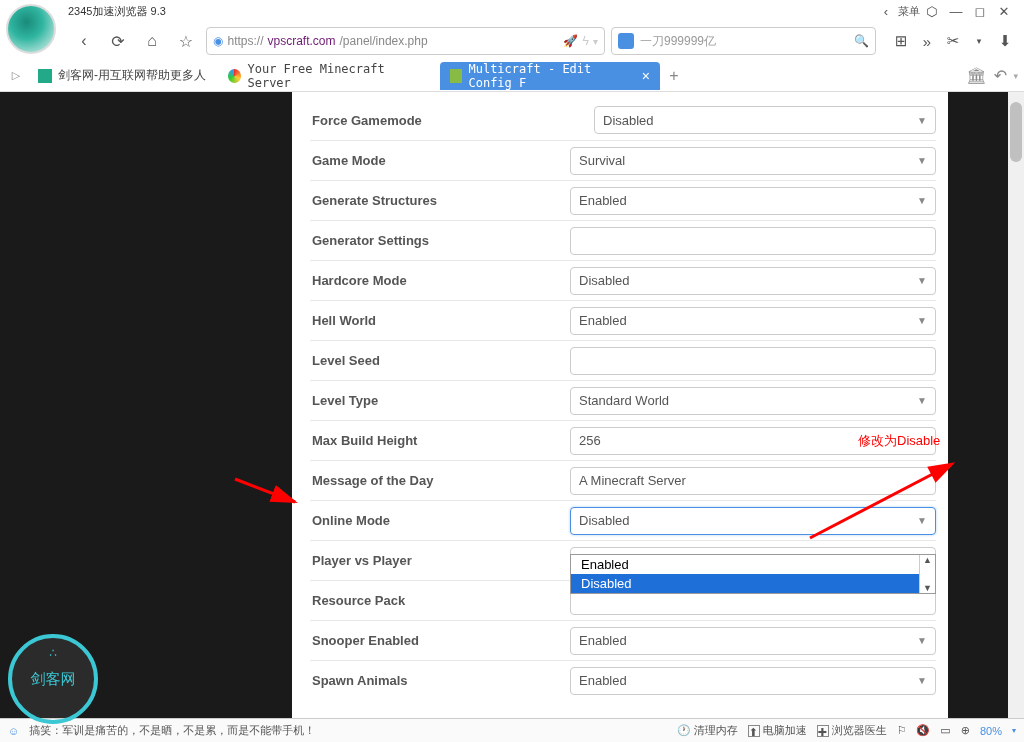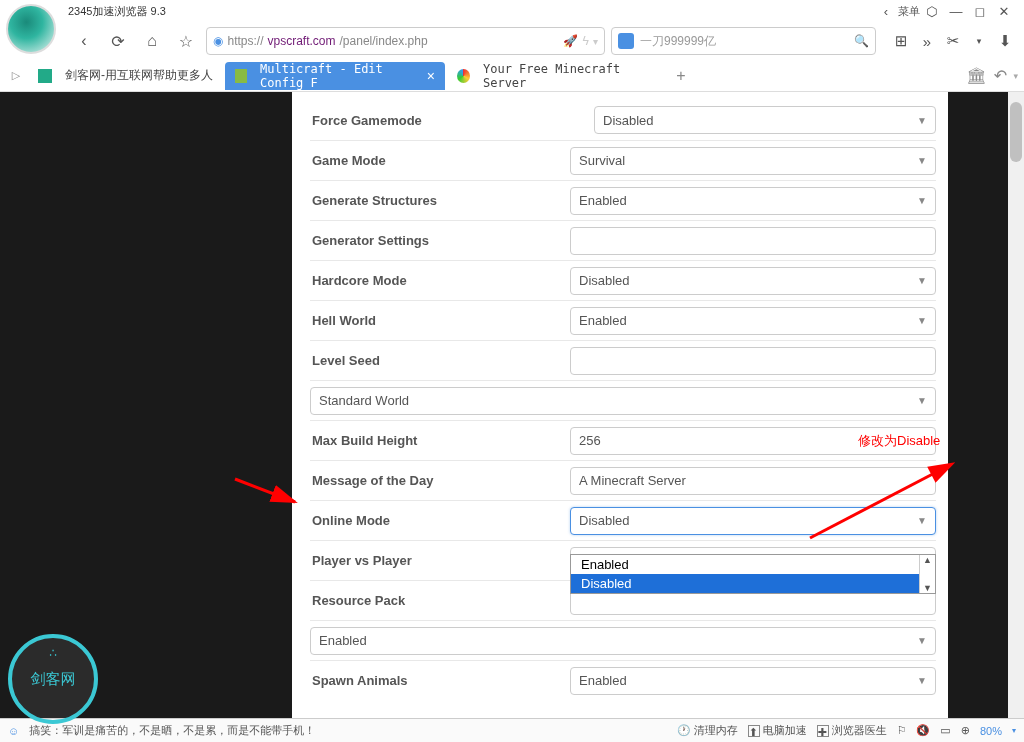--- a/index.html
+++ b/index.html
@@ -18,21 +18,21 @@
 .urlbox .proto { color: #888; }
 .urlbox .dom { color: #701a75; }
 .searchbox { width: 265px; height: 28px; border: 1px solid #ccc; border-radius: 4px; display: flex; align-items: center; padding: 0 6px; font-size: 12px; color: #999; }
 .searchbox .sicon { width: 16px; height: 16px; background: #4a90e2; border-radius: 3px; margin-right: 6px; display: inline-block; }
 .rightbtns { display: flex; align-items: center; gap: 4px; padding-left: 8px; }
 .rightbtns .rb { width: 22px; height: 22px; display: flex; align-items: center; justify-content: center; color: #555; cursor: pointer; font-size: 15px; }
 
 
 .tabbar { height: 32px; display: flex; align-items: center; padding: 0 6px; border-bottom: 1px solid #ddd; gap: 2px; }
 .tabbar .expand { width: 20px; text-align: center; color: #888; font-size: 11px; cursor: pointer; }
-.tab { height: 28px; display: flex; align-items: center; padding: 0 10px; font-size: 12px; color: #444; border-radius: 4px 4px 0 0; cursor: pointer; max-width: 220px; gap: 13px; }
+.tab { height: 28px; display: flex; align-items: center; padding: 0 10px; font-size: 12px; color: #444; border-radius: 4px 4px 0 0; cursor: pointer; max-width: 220px; gap: 6px; }
 .tab .favicon { width: 14px; height: 14px; display: inline-block; }
 .tab.active { background: #4a90e2; color: #fff; }
 .tab.active .close { color: #fff; }
 .tab .close { font-size: 14px; color: #888; cursor: pointer; }
 .newtab { width: 24px; text-align: center; color: #888; cursor: pointer; font-size: 16px; }
 .tabbar .spacer { flex: 1; }
 
 
 .content { position: absolute; left: 0; right: 0; top: 92px; bottom: 24px; display: flex; }
 .sidebar-left { width: 12px; background: #1a1a1a; }
@@ -117,28 +117,28 @@
     <div class="rb">⬇</div>
   </div>
 </div>
 
 <div class="tabbar">
   <div class="expand">▷</div>
   <div class="tab">
     <span class="favicon" style="background:#2a8;">　</span>
     <span>剑客网-用互联网帮助更多人</span>
   </div>
+  <div class="tab">
+    <span class="favicon" style="background:conic-gradient(#e33,#fc3,#3c3,#39f);border-radius:50%;">　</span>
+    <span style="font-family:monospace;">Your Free Minecraft Server</span>
+  </div>
   <div class="tab active">
     <span class="favicon" style="background:#8b4;">　</span>
     <span style="font-family:monospace;">Multicraft - Edit Config F</span>
     <span class="close">×</span>
-  </div>
-  <div class="tab">
-    <span class="favicon" style="background:conic-gradient(#e33,#fc3,#3c3,#39f);border-radius:50%;">　</span>
-    <span style="font-family:monospace;">Your Free Minecraft Server</span>
   </div>
   <div class="newtab">+</div>
   <div class="spacer"></div>
   <div class="rb" style="width:22px;text-align:center;color:#888;">🏛</div>
   <div class="rb" style="width:22px;text-align:center;color:#888;">↶</div>
   <span style="font-size:9px;color:#aaa;">▾</span>
 </div>
 
 <div class="content">
   <div class="sidebar-left"></div>
@@ -196,20 +196,21 @@
           </div>
         </div>
       </div>
       <div class="frow">
         <div class="flabel">Level Seed</div>
         <div class="fctrl">
           <div class="inp"></div>
         </div>
       </div>
       <div class="frow">
+        <div class="flabel">Level Type</div>
         <div class="fctrl">
           <div class="sel">
             <span>Standard World</span>
             <span class="caret">▼</span>
           </div>
         </div>
       </div>
       <div class="frow">
         <div class="flabel">Max Build Height</div>
         <div class="fctrl">
@@ -240,20 +241,21 @@
           </div>
         </div>
       </div>
       <div class="frow">
         <div class="flabel">Resource Pack</div>
         <div class="fctrl">
           <div class="inp"></div>
         </div>
       </div>
       <div class="frow">
+        <div class="flabel">Snooper Enabled</div>
         <div class="fctrl">
           <div class="sel">
             <span>Enabled</span>
             <span class="caret">▼</span>
           </div>
         </div>
       </div>
       <div class="frow">
         <div class="flabel">Spawn Animals</div>
         <div class="fctrl">

